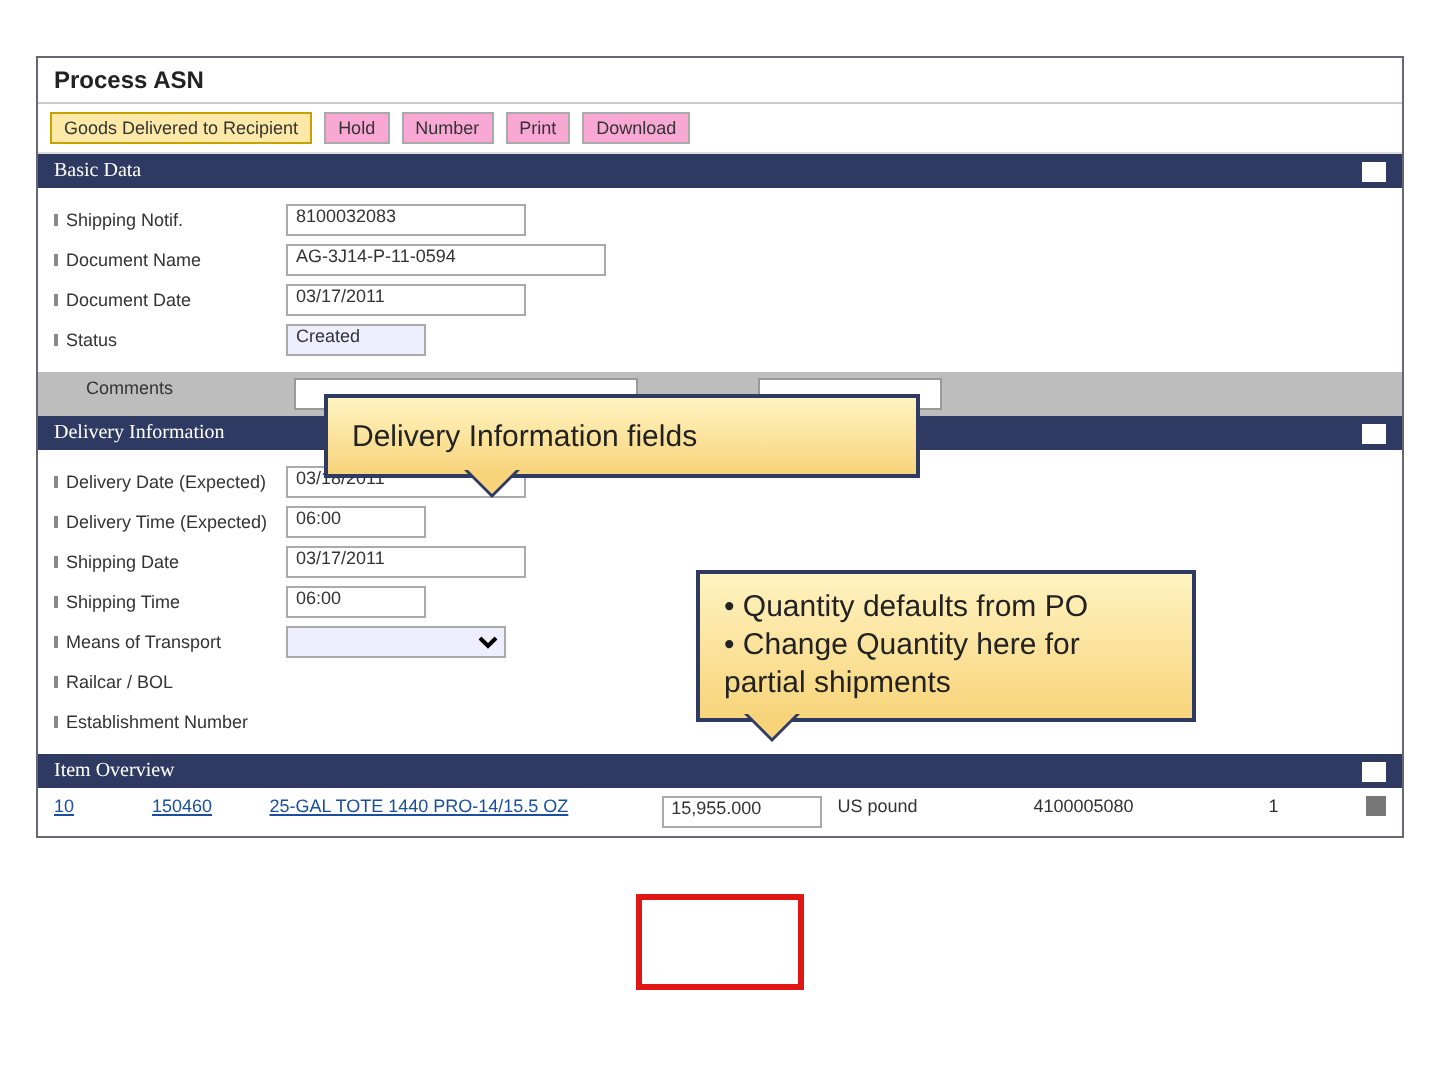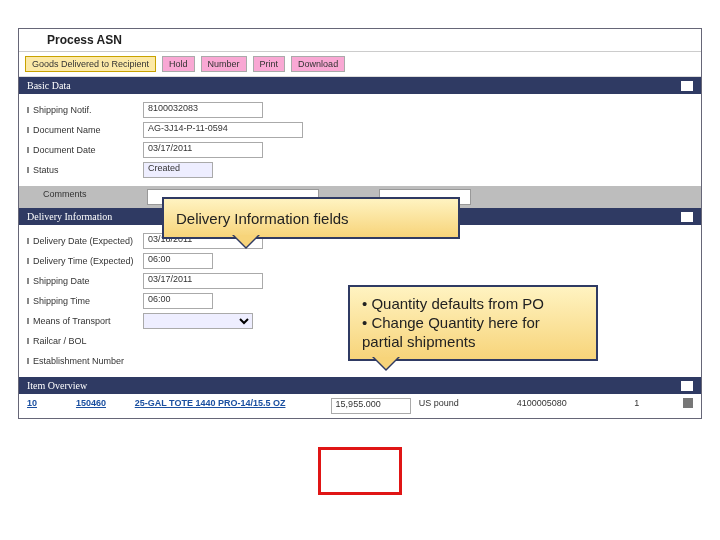--- a/index.html
+++ b/index.html
@@ -1,36 +1,36 @@
 <!DOCTYPE html>
 <html><head>
 <meta charset="utf-8">
 <style>
   html,body{margin:0;padding:0;width:720px;height:540px;background:#fff;font-family:Arial,Helvetica,sans-serif;font-size:10px;color:#333;}
   .panel{border:1px solid #667;margin:28px 18px 0 18px;background:#fff;position:relative;}
   .title-row{padding:4px 8px;border-bottom:1px solid #ccc;}
-  .title-row .t{font-size:12px;font-weight:bold;color:#222;margin-left:20px;}
+  .title-row .t{font-size:12px;font-weight:bold;color:#222;}
   .toolbar{padding:4px 6px;display:flex;gap:6px;border-bottom:1px solid #ddd;}
   .pill{display:inline-flex;align-items:center;padding:2px 6px;border:1px solid #aaa;background:#f9a8d4;font-size:9px;cursor:pointer;}
   .pill.primary{background:#fce9a7;border-color:#c8a200;}
   .section-bar{background:#2f3a63;color:#fff;padding:3px 8px;font-size:10px;display:flex;align-items:center;justify-content:space-between;font-family:Liberation Serif, serif;}
   .section-bar .icon{width:12px;height:10px;background:#fff;display:inline-block;}
   .form-area{padding:6px 8px;}
   .row{display:flex;align-items:center;height:20px;}
   .lbl{width:110px;font-size:9px;color:#333;position:relative;padding-left:6px;}
   .lbl::before{content:"";position:absolute;left:0;top:2px;bottom:2px;width:2px;background:#888;}
   .inp{border:1px solid #aaa;height:14px;padding:0 4px;font-size:9px;background:#fff;}
   .w120{width:110px;} .w160{width:150px;} .w60{width:60px;}
   .select{border:1px solid #aaa;height:16px;width:110px;font-size:9px;background:#eef;}
   .cmt{background:#bdbdbd;padding:3px 24px;font-size:9px;display:flex;align-items:flex-start;gap:60px;}
   .cmt .box{background:#fff;border:1px solid #999;height:14px;}
   .table-head{display:flex;border-bottom:1px solid #ccc;padding:4px 8px;font-size:9px;color:#444;}
   .table-row{display:flex;padding:4px 8px;font-size:9px;}
   .c-num{width:50px;} .c-prod{width:60px;} .c-desc{width:200px;} .c-qty{width:90px;} .c-uom{width:100px;} .c-po{width:120px;} .c-oi{width:50px;}
-  .link{color:#1a4fa0;text-decoration:underline;font-weight:bold;}
+  .link{color:#1a4fa0;text-decoration:underline;}
   .callout{position:absolute;border:2px solid #2f3a63;background:linear-gradient(#fff3c1,#f7d47a);padding:8px 12px;font-size:15px;font-family:Arial;color:#222;z-index:5;}
   .callout.c1{left:162px;top:197px;width:270px;height:22px;display:flex;align-items:center;}
   .callout.c1::after{content:"";position:absolute;left:70px;bottom:-22px;border:12px solid transparent;border-top-color:#f7d47a;}
   .callout.c1::before{content:"";position:absolute;left:68px;bottom:-26px;border:14px solid transparent;border-top-color:#2f3a63;}
   .callout.c2{left:348px;top:285px;width:222px;line-height:1.25;}
   .callout.c2::after{content:"";position:absolute;left:24px;bottom:-22px;border:12px solid transparent;border-top-color:#f7d47a;}
   .callout.c2::before{content:"";position:absolute;left:22px;bottom:-26px;border:14px solid transparent;border-top-color:#2f3a63;}
   .redbox{position:absolute;border:3px solid #e01515;z-index:6;}
   .redbox.r1{left:318px;top:447px;width:78px;height:42px;}
   .tiny-ic{width:10px;height:10px;display:inline-block;background:#777;}

